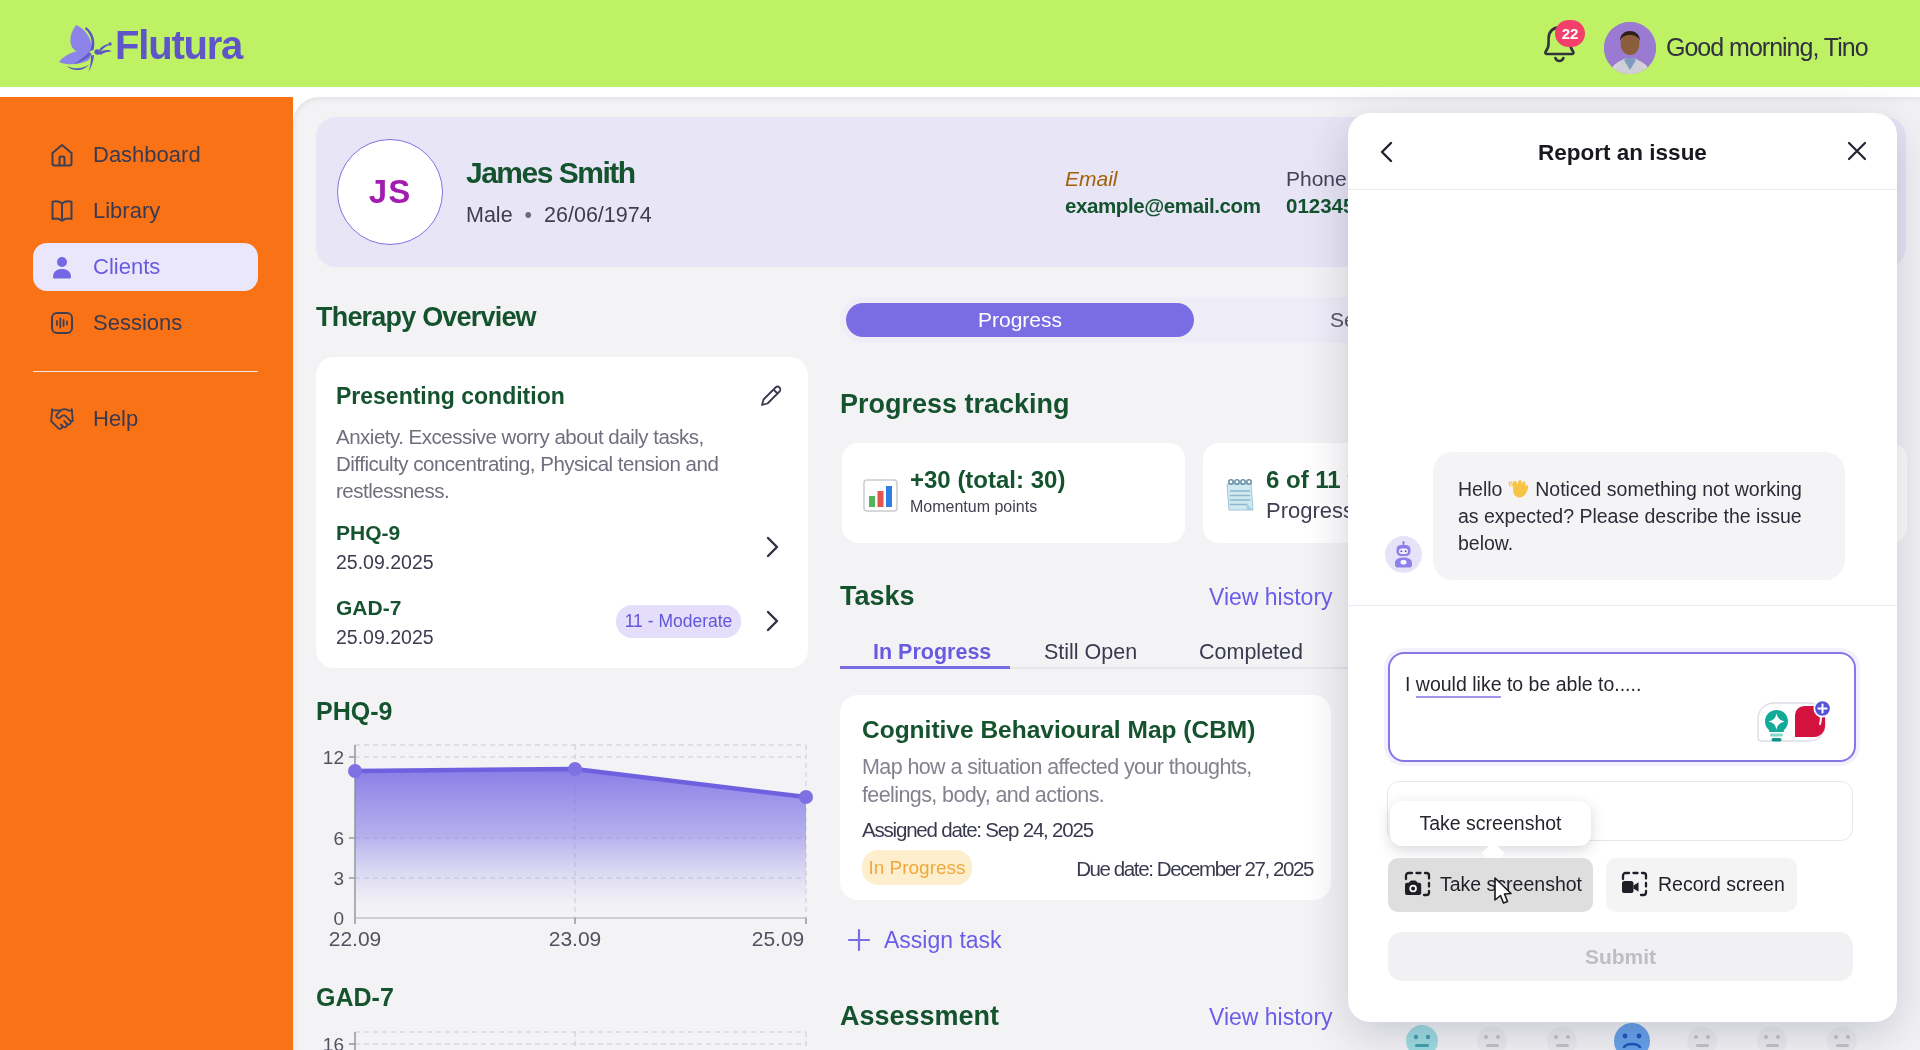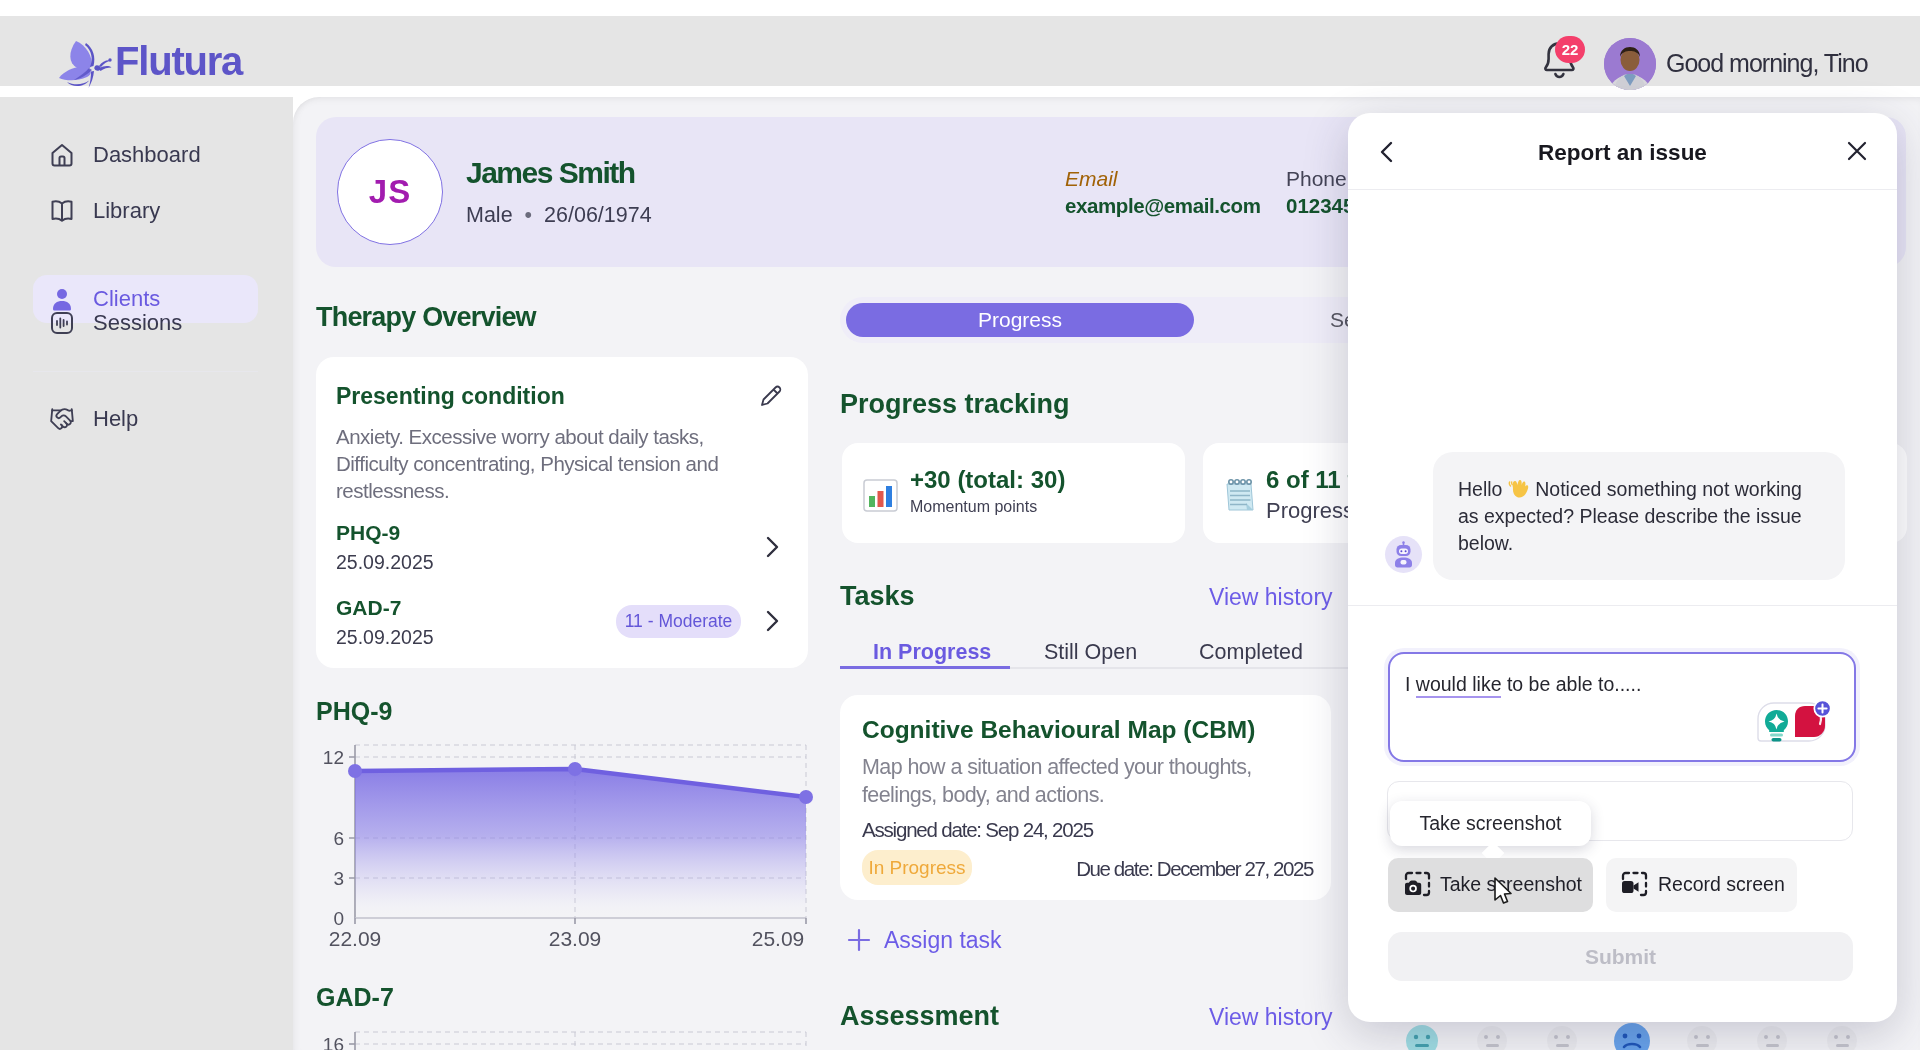--- a/index.html
+++ b/index.html
@@ -1,28 +1,28 @@
 <!DOCTYPE html>
 <html><head>
 <meta charset="utf-8">
 <style>
   * { margin:0; padding:0; box-sizing:border-box; }
   html,body { width:1920px; height:1050px; overflow:hidden; font-family:"Liberation Sans", sans-serif; background:#fff; }
   .abs { position:absolute; }
   body { position:relative; color:#33334a; }
   
-  .header { position:absolute; left:0; top:16px; width:1920px; height:70px; background:#e5e5e5; z-index:5; }
+  .header { position:absolute; left:0; top:0; width:1920px; height:87px; background:#bef264; z-index:5; }
   .logo { position:absolute; left:58px; top:16px; display:flex; align-items:center; }
   .logo-text { font-size:40px; font-weight:bold; color:#5d55c8; letter-spacing:-1.2px; margin-left:3px; }
   .greet { position:absolute; left:1666px; top:33px; font-size:25px; color:#30303f; letter-spacing:-1px; }
   .bellwrap { position:absolute; left:1540px; top:18px; width:50px; height:52px; }
   .badge { position:absolute; left:1555px; top:20px; width:30px; height:27px; background:#f43f6b; border-radius:14px; color:#fff; font-size:15px; font-weight:bold; text-align:center; line-height:27px; z-index:2;}
   .avatar { position:absolute; left:1604px; top:22px; width:52px; height:52px; border-radius:50%; overflow:hidden; background:#9b7ad1; }
   
-  .sidebar { position:absolute; left:0; top:97px; width:293px; height:953px; background:#e5e5e5; z-index:2; }
+  .sidebar { position:absolute; left:0; top:97px; width:293px; height:953px; background:#f97316; z-index:2; }
   .nav-item { position:absolute; left:33px; width:225px; height:48px; border-radius:14px; display:flex; align-items:center; font-size:22px; color:#393950; }
   .nav-item .ic { width:26px; height:26px; margin-left:16px; margin-right:18px; flex:0 0 auto; }
   .nav-item.active { background:#eae7fa; color:#6a5ae0; }
   .nav-div { position:absolute; left:33px; width:225px; height:1px; background:#e7e7ec; }
   
   .content { position:absolute; left:293px; top:97px; width:1627px; height:953px; background:#f3f3f6; border-top-left-radius:26px; box-shadow: inset 0 6px 8px -6px rgba(0,0,0,0.10), inset 8px 0 10px -8px rgba(0,0,0,0.07); }
   .profile { position:absolute; left:316px; top:117px; width:1590px; height:150px; background:#e8e5f6; border-radius:20px; }
   .js { position:absolute; left:337px; top:139px; width:106px; height:106px; border-radius:50%; background:#fff; border:1.5px solid #8071e3; color:#a21caf; font-weight:bold; font-size:33px; display:flex; align-items:center; justify-content:center; letter-spacing:1px;}
   .h1 { font-weight:bold; color:#14532d; }
   .purple { color:#6c5ce7; }
@@ -34,21 +34,21 @@
 <div class="content"></div>
 
 <div class="sidebar">
   <div class="nav-item" style="top:34px;"><span class="ic"><svg width="26" height="26" viewBox="0 0 26 26">
           <path d="M3.5 11 L13 3 L22.5 11 L22.5 21.5 C22.5 22.6 21.6 23.5 20.5 23.5 L5.5 23.5 C4.4 23.5 3.5 22.6 3.5 21.5 Z" fill="none" stroke="#3f3f54" stroke-width="2" stroke-linejoin="round"></path>
           <path d="M10.5 23.5 L10.5 16 C10.5 15.2 11.2 14.5 12 14.5 L14 14.5 C14.8 14.5 15.5 15.2 15.5 16 L15.5 23.5" fill="none" stroke="#3f3f54" stroke-width="2"></path>
         </svg></span>Dashboard</div>
   <div class="nav-item" style="top:90px;"><span class="ic"><svg width="26" height="26" viewBox="0 0 26 26">
           <path d="M13 5.5 C10.5 3.5 6.5 3 3.5 3.8 L3.5 21 C6.5 20.2 10.5 20.7 13 22.7 C15.5 20.7 19.5 20.2 22.5 21 L22.5 3.8 C19.5 3 15.5 3.5 13 5.5 L13 22" fill="none" stroke="#3f3f54" stroke-width="2" stroke-linejoin="round"></path>
         </svg></span>Library</div>
-  <div class="nav-item active" style="top:146px;margin-top:32px;"><span class="ic"><svg width="26" height="26" viewBox="0 0 26 26">
+  <div class="nav-item active" style="top:146px;"><span class="ic"><svg width="26" height="26" viewBox="0 0 26 26">
           <circle cx="13" cy="8" r="5" fill="#7668e2"></circle>
           <path d="M4 23 C4 17.5 8 15 13 15 C18 15 22 17.5 22 23 C22 24 21.3 24.5 20.3 24.5 L5.7 24.5 C4.7 24.5 4 24 4 23 Z" fill="#7668e2"></path>
         </svg></span>Clients</div>
   <div class="nav-item" style="top:202px;"><span class="ic"><svg width="26" height="26" viewBox="0 0 26 26">
           <rect x="3" y="3" width="20" height="20" rx="5" fill="none" stroke="#3f3f54" stroke-width="2"></rect>
           <path d="M8 11 L8 15 M11.3 8.5 L11.3 17.5 M14.6 10 L14.6 16 M18 11.5 L18 14.5" stroke="#3f3f54" stroke-width="1.8" stroke-linecap="round"></path>
         </svg></span>Sessions</div>
   <div class="nav-div" style="top:274px;"></div>
   <div class="nav-item" style="top:298px;"><span class="ic"><svg width="26" height="26" viewBox="0 0 24 24" fill="none" stroke="#3f3f54" stroke-width="1.7" stroke-linecap="round" stroke-linejoin="round">
           <path d="m11 17 2 2a1 1 0 1 0 3-3"></path>

